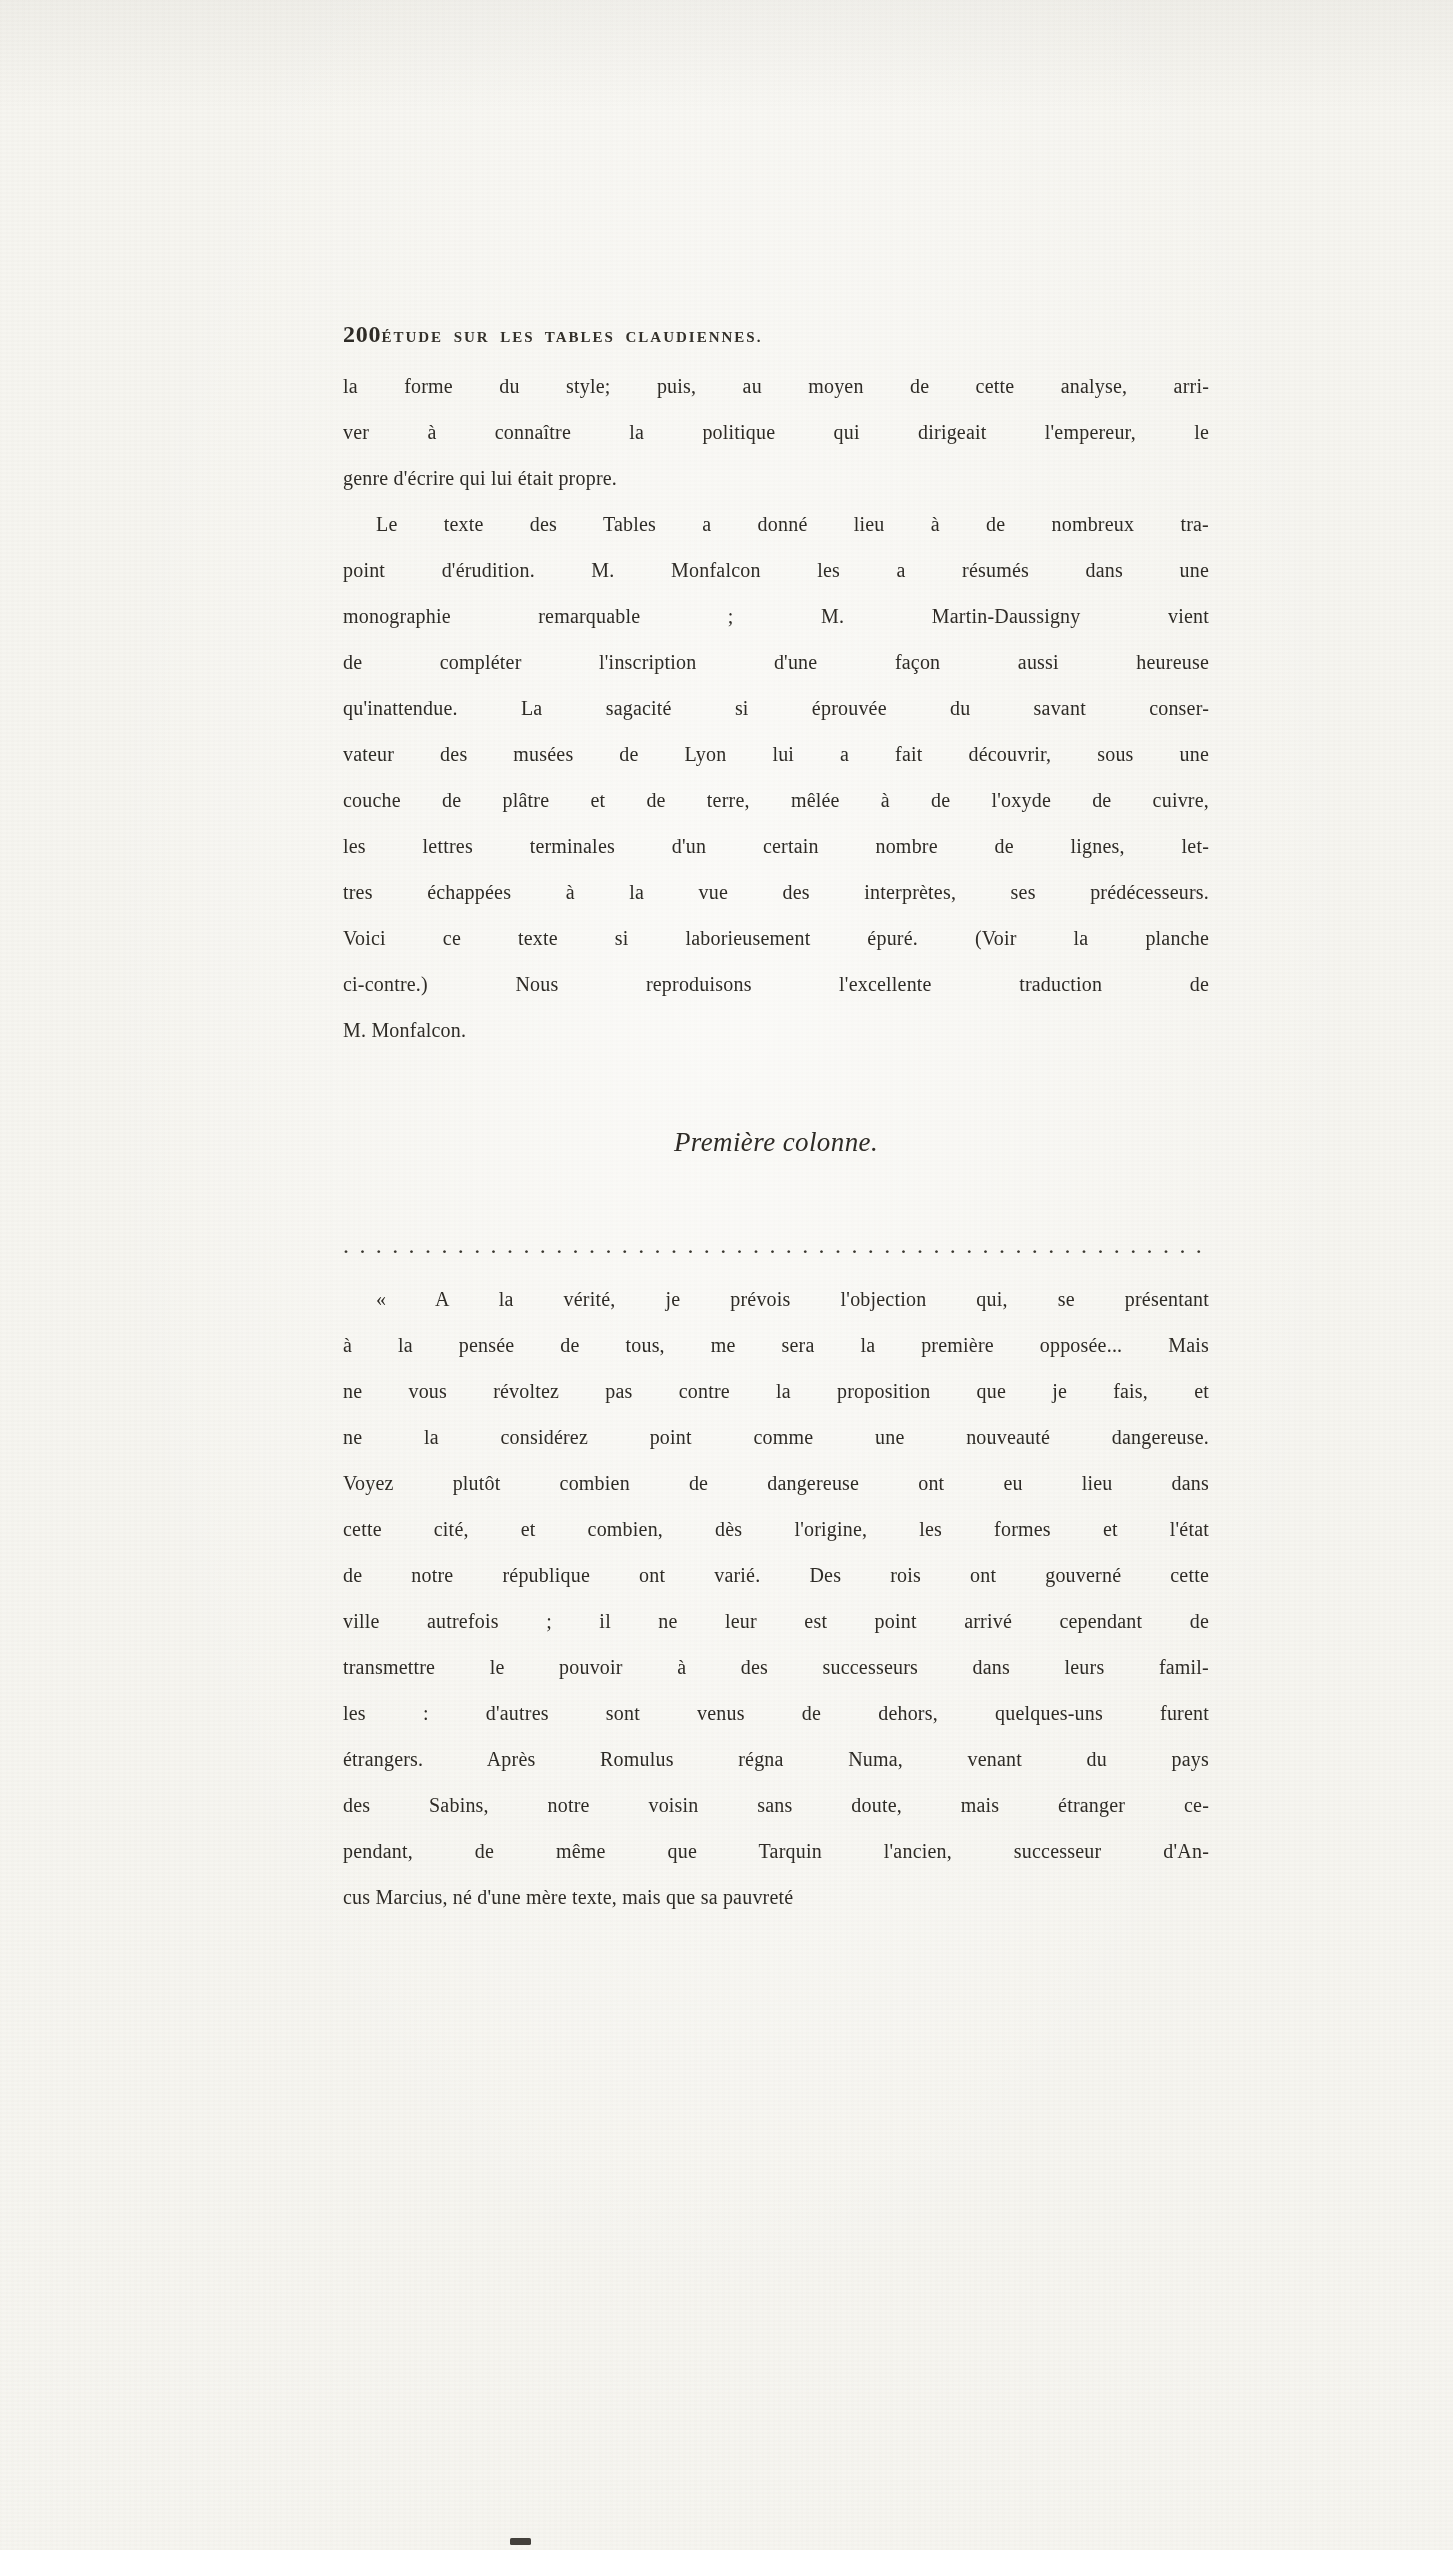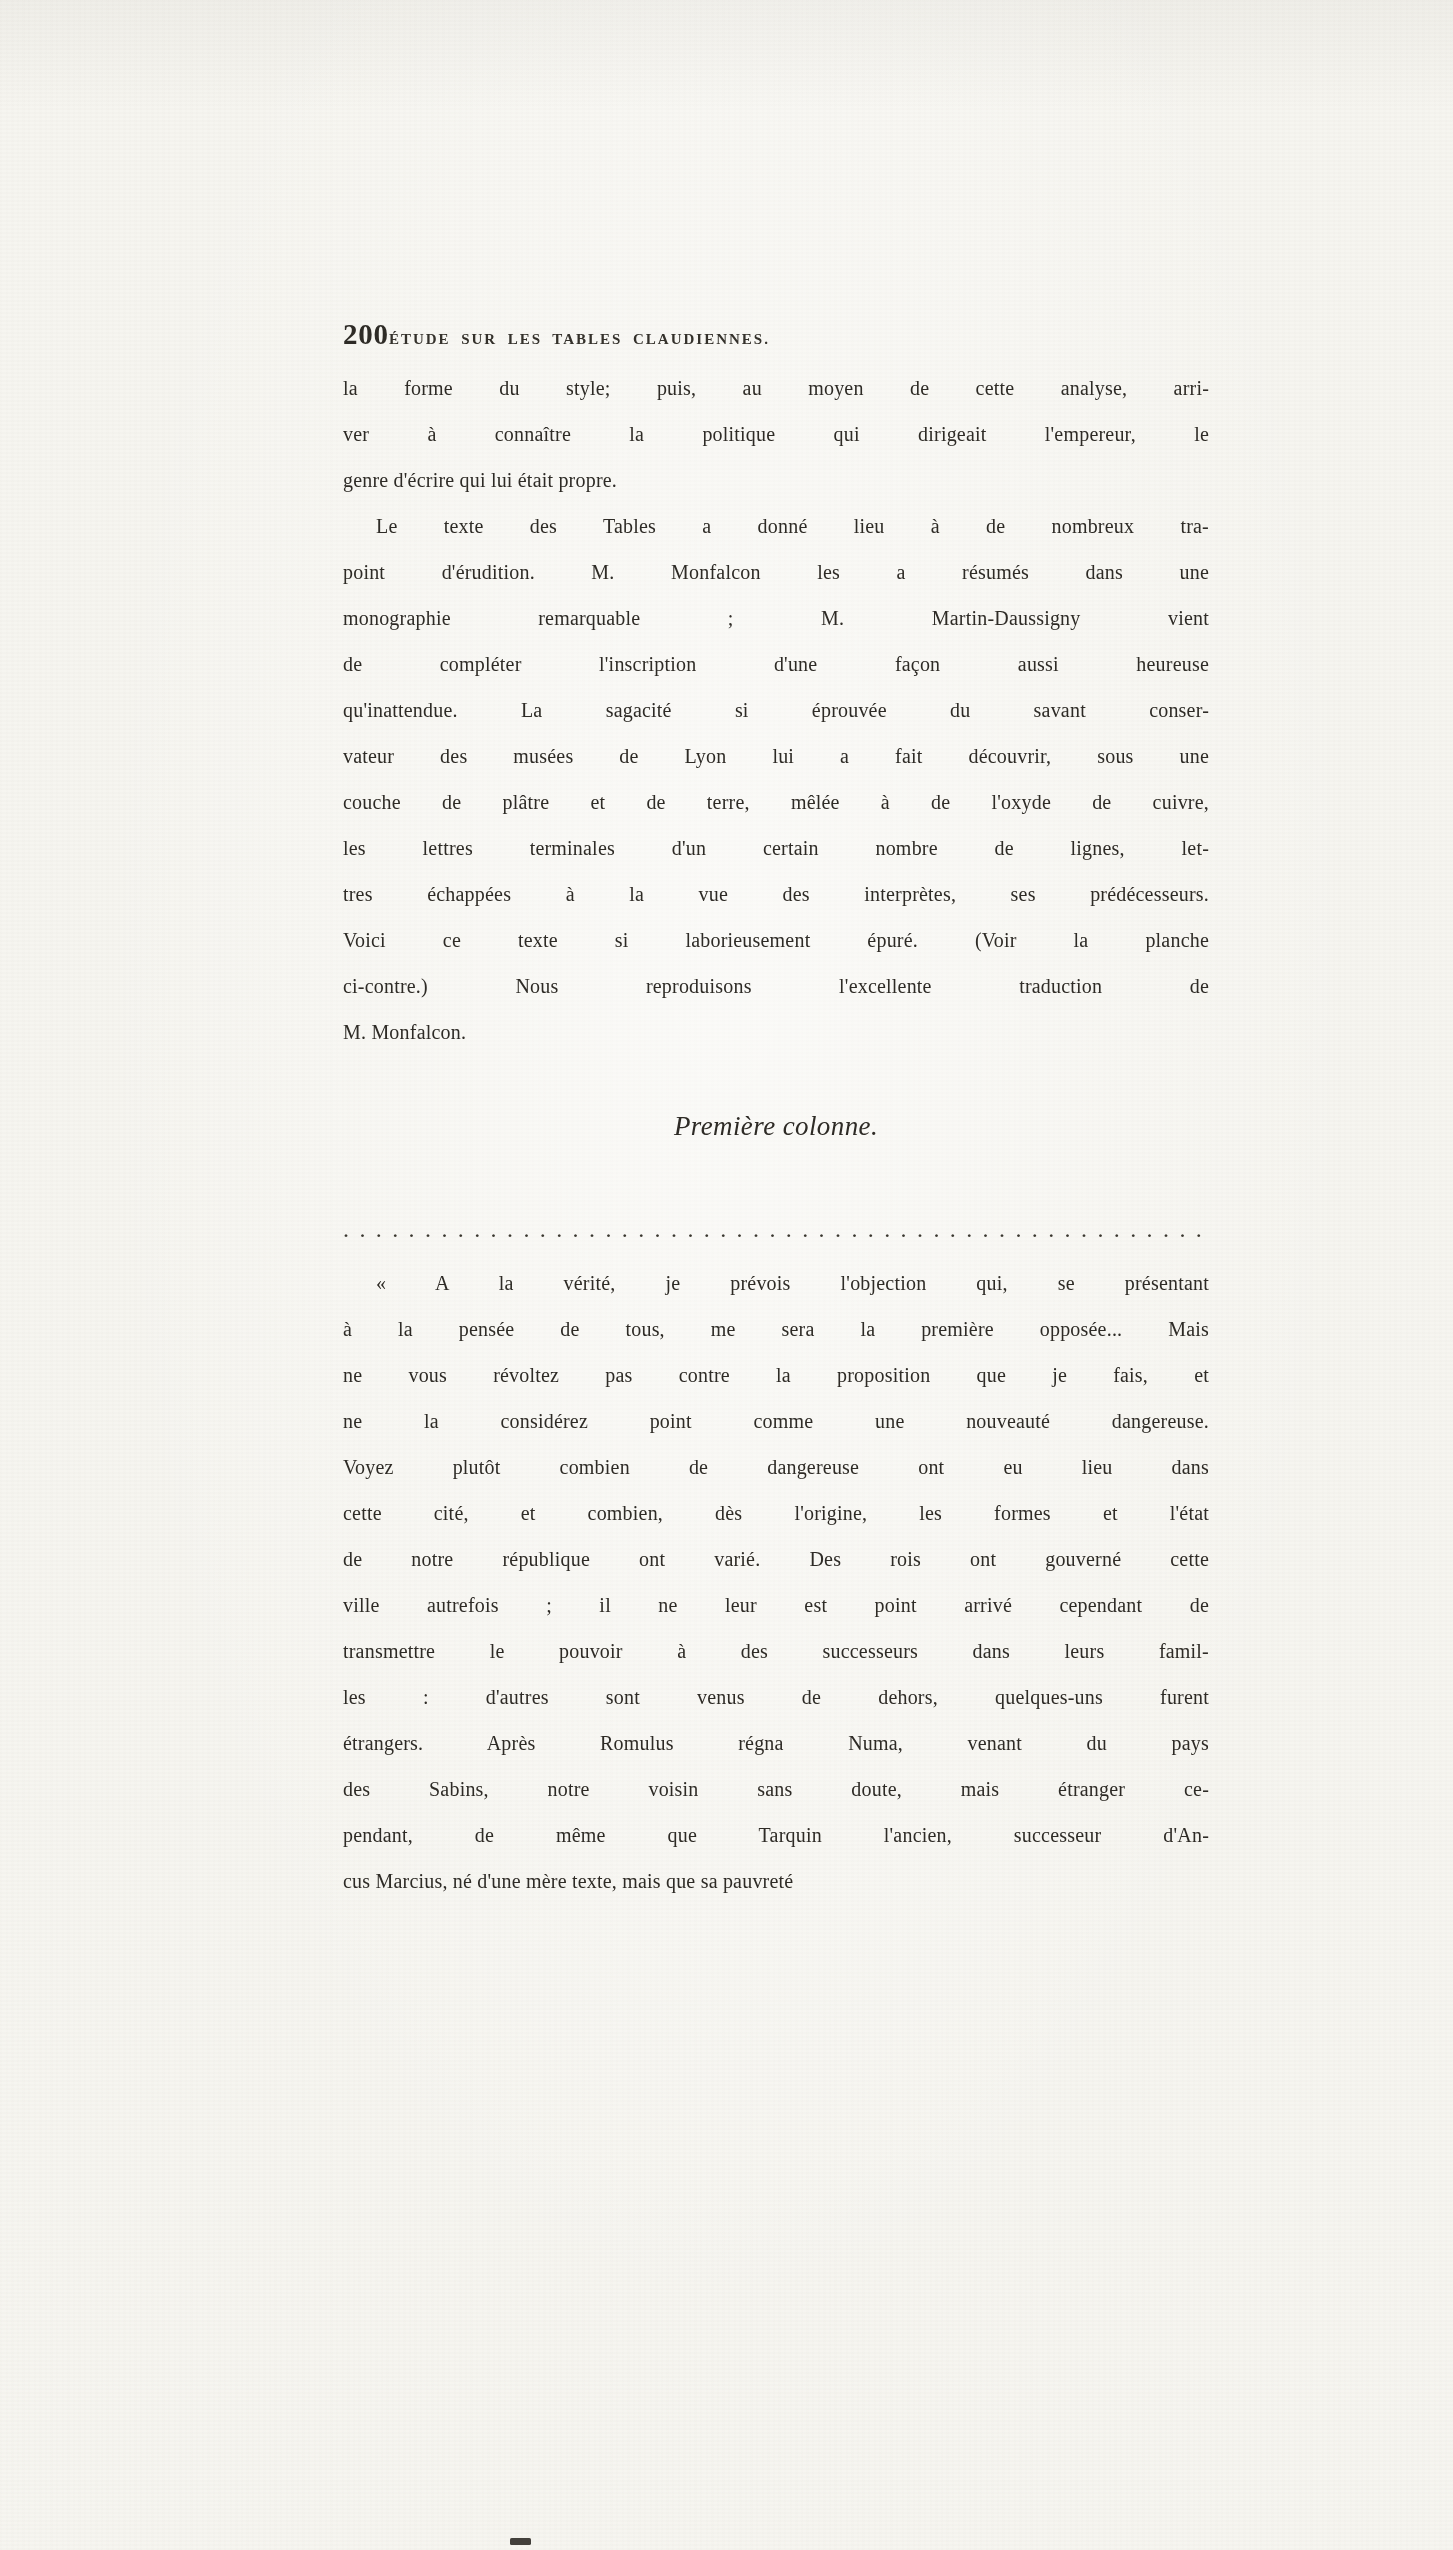--- a/index.html
+++ b/index.html
@@ -27,21 +27,21 @@
     left: 343px;
     top: 312px;
     width: 866px;
   }
   .pagehead {
     display: flex;
     align-items: baseline;
     line-height: 45px;
   }
   .pagenum {
-    font-size: 29px;
+    font-size: 24px;
     font-weight: 700;
     letter-spacing: 0.8px;
   }
   .runtitle {
     flex: 1;
     text-align: left;
     font-size: 15px;
     font-weight: 600;
     letter-spacing: 2px;
     word-spacing: 4.8px;
@@ -55,21 +55,21 @@
     line-height: 46px;
     text-align: justify;
     text-align-last: justify;
     text-justify: inter-word;
     white-space: normal;
     letter-spacing: 0.2px;
   }
   .line.end { text-align-last: left; }
   .line.indent { text-indent: 33px; }
   .section-heading {
-    margin-top: 48px;
+    margin-top: 66px;
     font-size: 27px;
     font-style: italic;
     text-align: center;
     line-height: 46px;
     letter-spacing: 0.4px;
   }
   .dots-line {
     margin-top: 57px;
     font-size: 24px;
     line-height: 46px;

